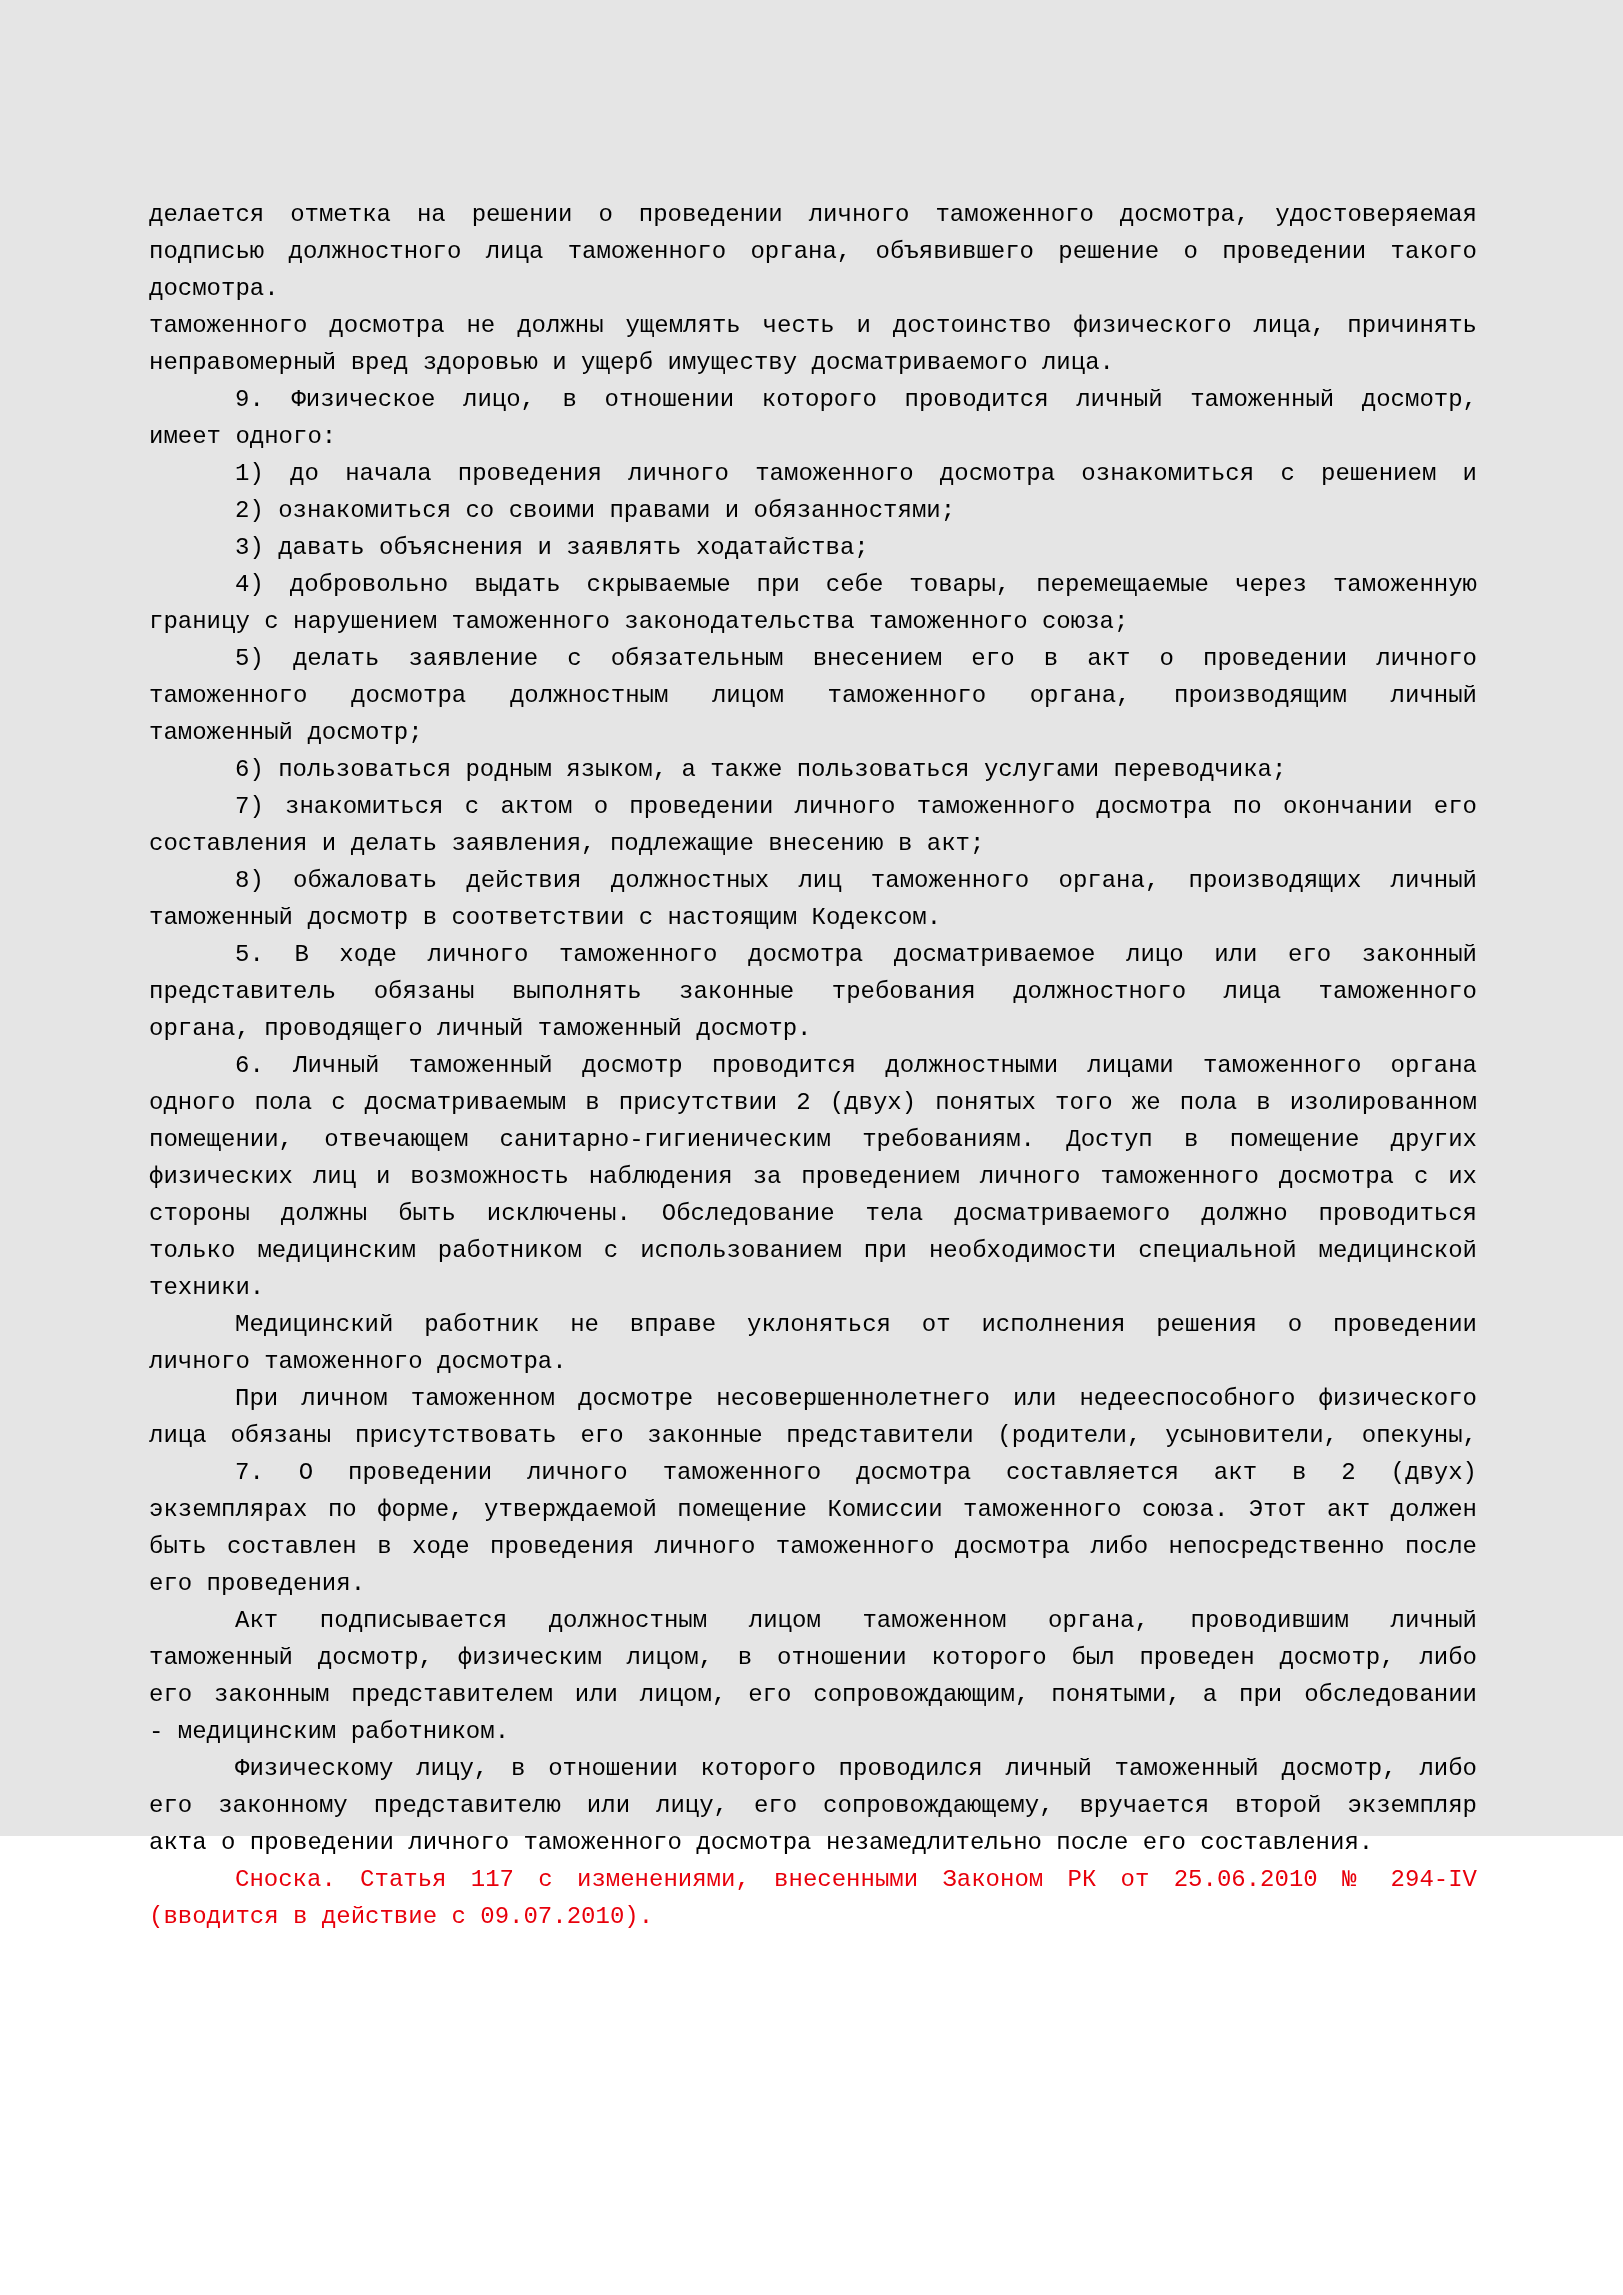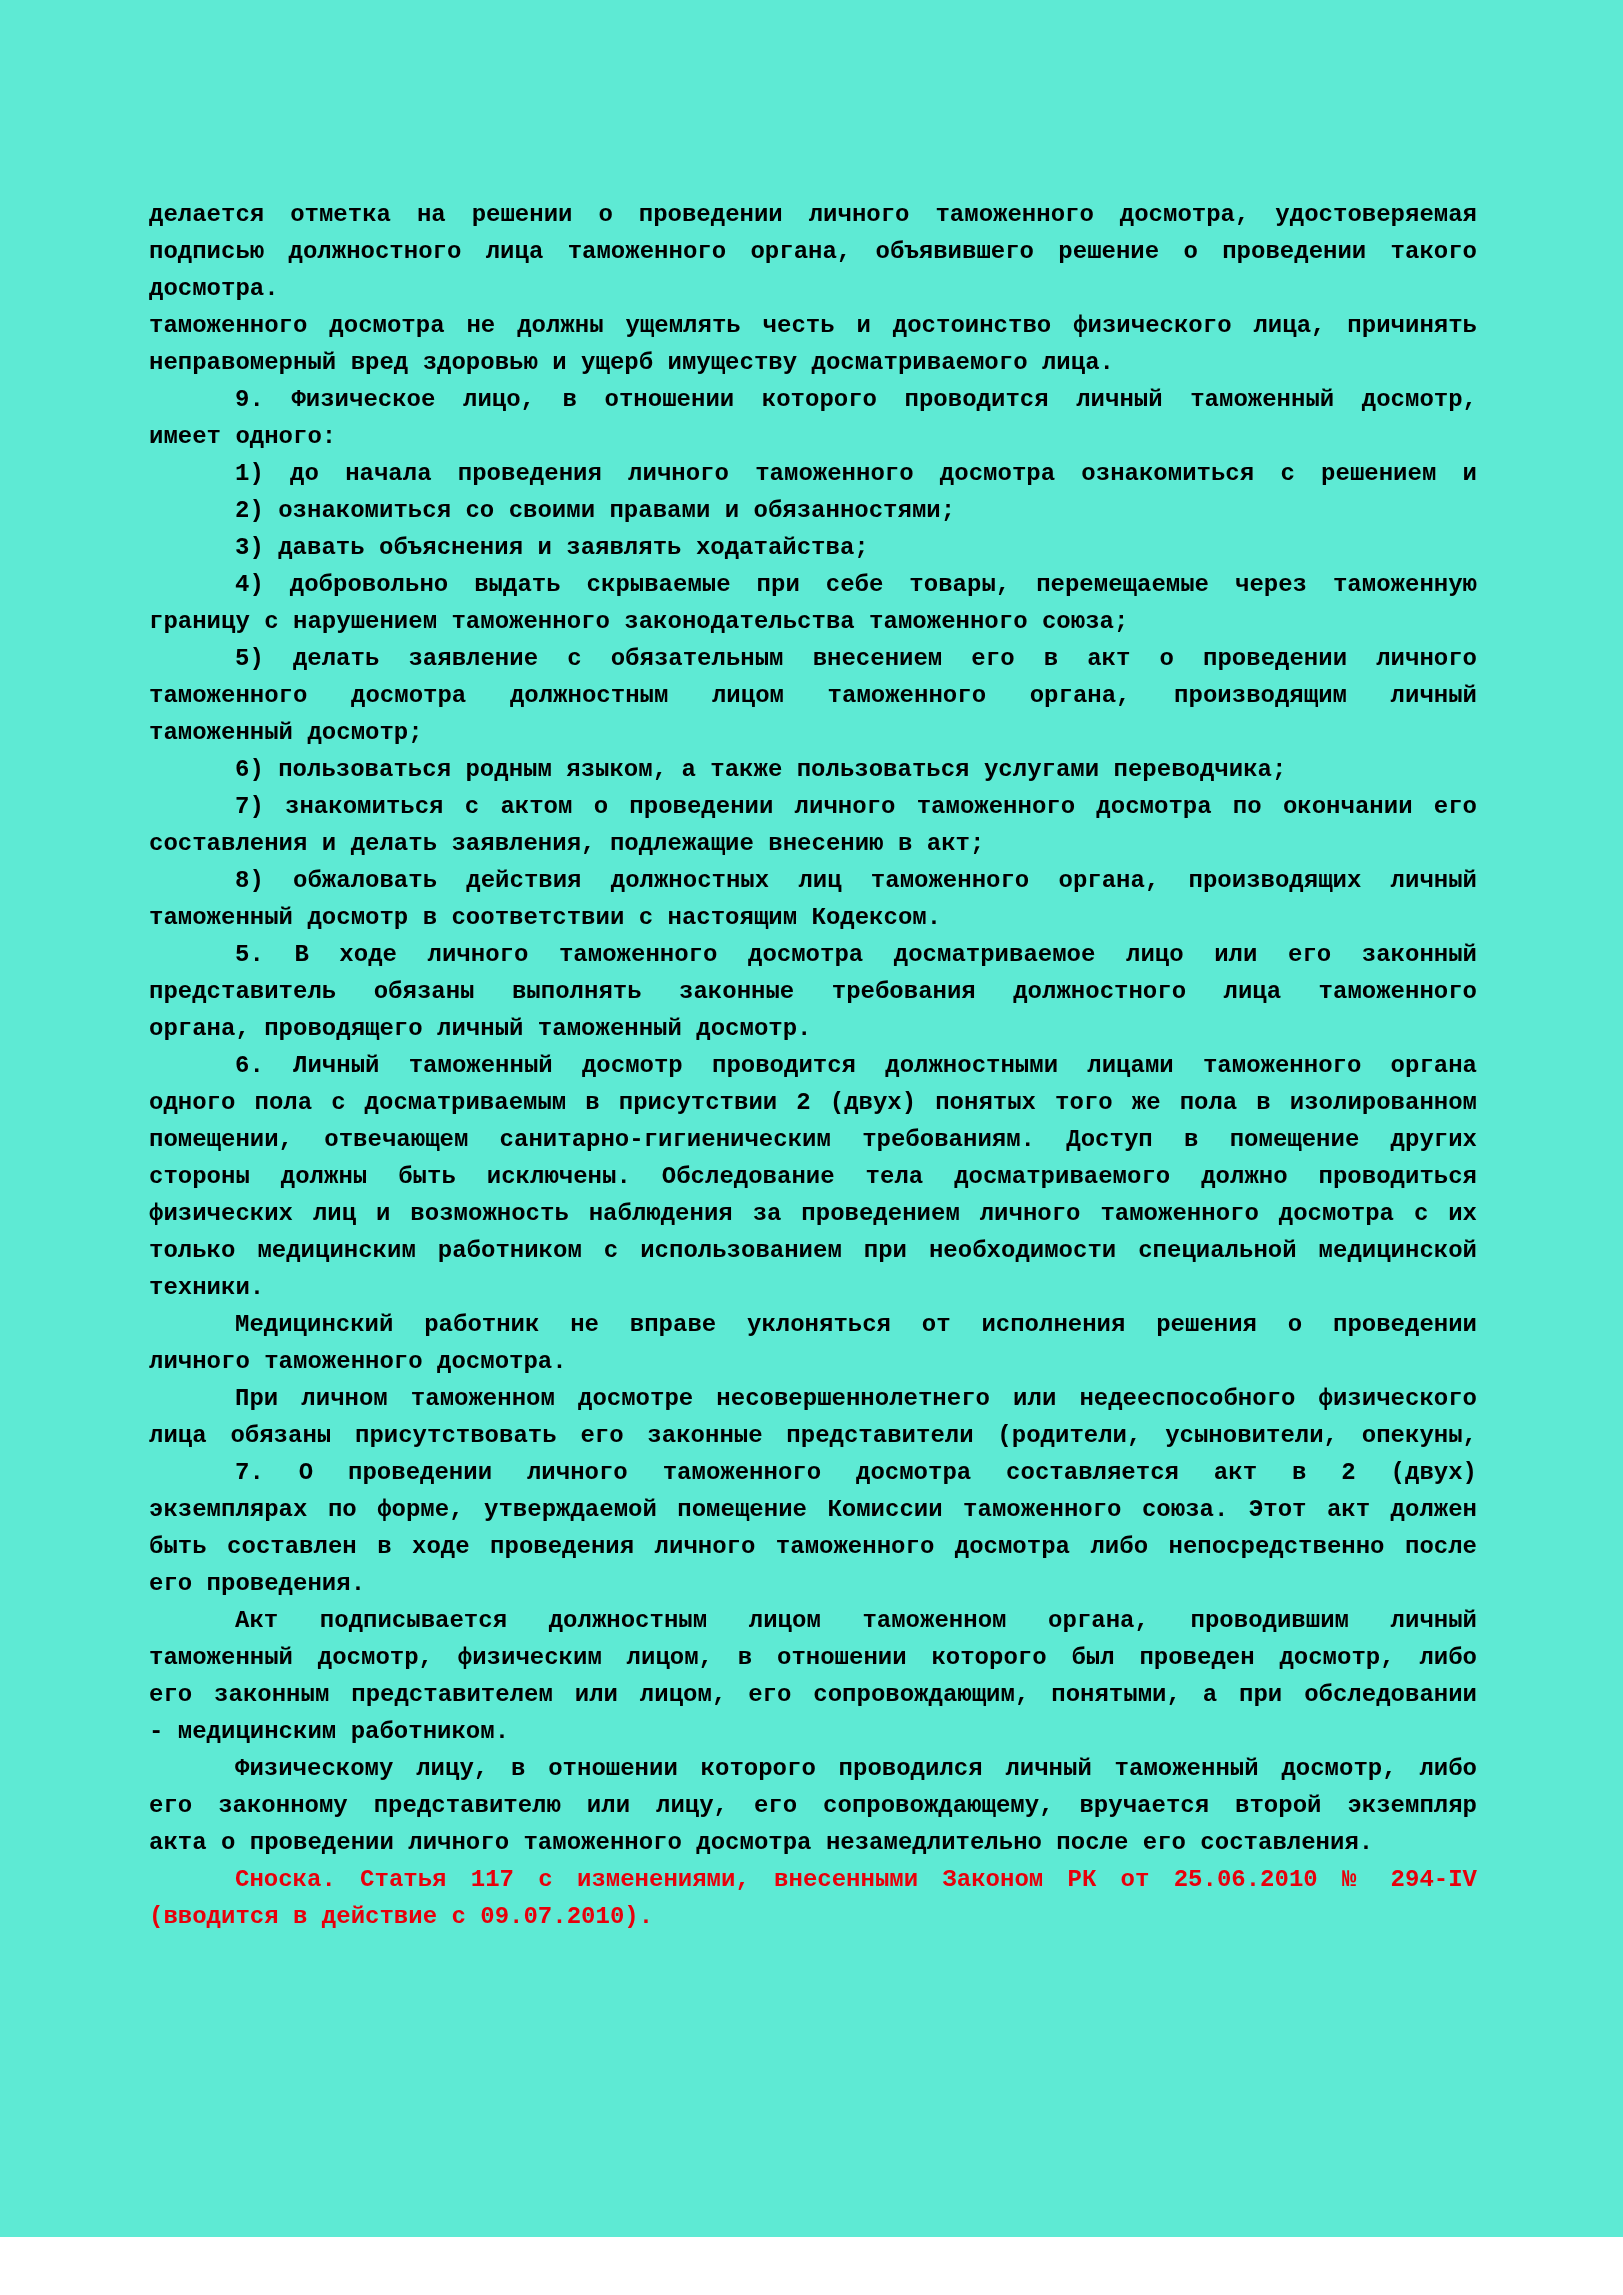--- a/index.html
+++ b/index.html
@@ -1,17 +1,17 @@
 <!DOCTYPE html>
 <html style="font-size:10.5px"><head>
 <meta charset="utf-8">
 <style>
   html, body { margin: 0; padding: 0; background: #ffffff; }
   body { width: 1623px; height: 2295px; position: relative; overflow: hidden; }
-  .page { position: absolute; left: 0; top: 0; width: 1623px; height: 2237px; background: #5eead4; font-weight: bold; }
+  .page { position: absolute; left: 0; top: 0; width: 1623px; height: 1836px; background: #e5e5e5; }
   .text { position: absolute; left: 149px; top: 196px; width: 1328px; }
   .line {
     font-family: "Liberation Mono", "DejaVu Sans Mono", monospace;
     font-size: 24px;
     line-height: 37px;
     height: 37px;
     color: #000000;
     white-space: nowrap;
     text-align: justify;
     text-align-last: justify;
@@ -71,22 +71,22 @@
       </div>
       <div class="para">
         <div class="line indent">5. В ходе личного таможенного досмотра досматриваемое лицо или его законный</div>
         <div class="line">представитель обязаны выполнять законные требования должностного лица таможенного</div>
         <div class="line last">органа, проводящего личный таможенный досмотр.</div>
       </div>
       <div class="para">
         <div class="line indent">6. Личный таможенный досмотр проводится должностными лицами таможенного органа</div>
         <div class="line">одного пола с досматриваемым в присутствии 2 (двух) понятых того же пола в изолированном</div>
         <div class="line">помещении, отвечающем санитарно-гигиеническим требованиям. Доступ в помещение других</div>
+        <div class="line">физических лиц и возможность наблюдения за проведением личного таможенного досмотра с их</div>
         <div class="line">стороны должны быть исключены. Обследование тела досматриваемого должно проводиться</div>
-        <div class="line">физических лиц и возможность наблюдения за проведением личного таможенного досмотра с их</div>
         <div class="line">только медицинским работником с использованием при необходимости специальной медицинской</div>
         <div class="line last">техники.</div>
       </div>
       <div class="para">
         <div class="line indent">Медицинский работник не вправе уклоняться от исполнения решения о проведении</div>
         <div class="line last">личного таможенного досмотра.</div>
       </div>
       <div class="para">
         <div class="line indent">При личном таможенном досмотре несовершеннолетнего или недееспособного физического</div>
         <div class="line">лица обязаны присутствовать его законные представители (родители, усыновители, опекуны,</div>

